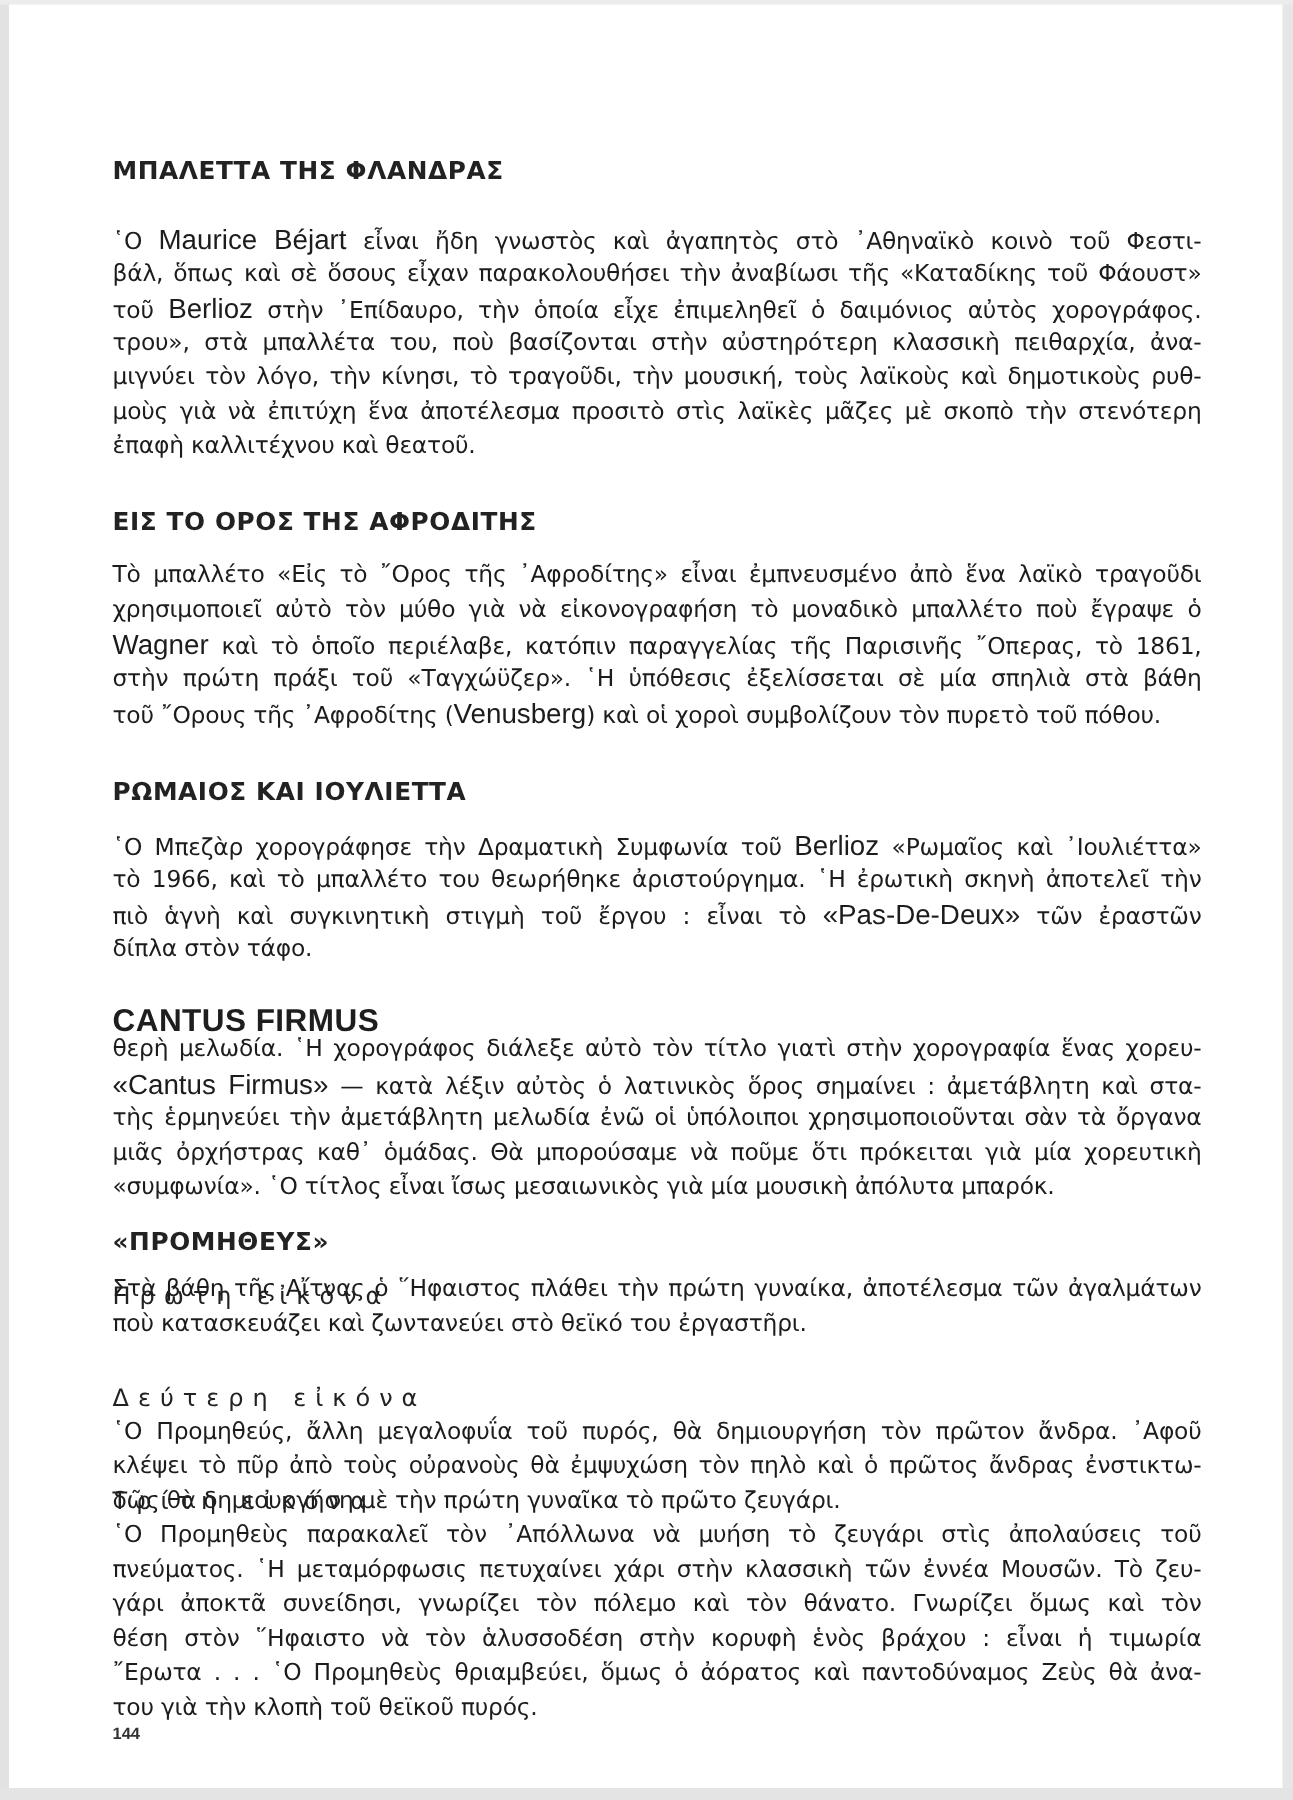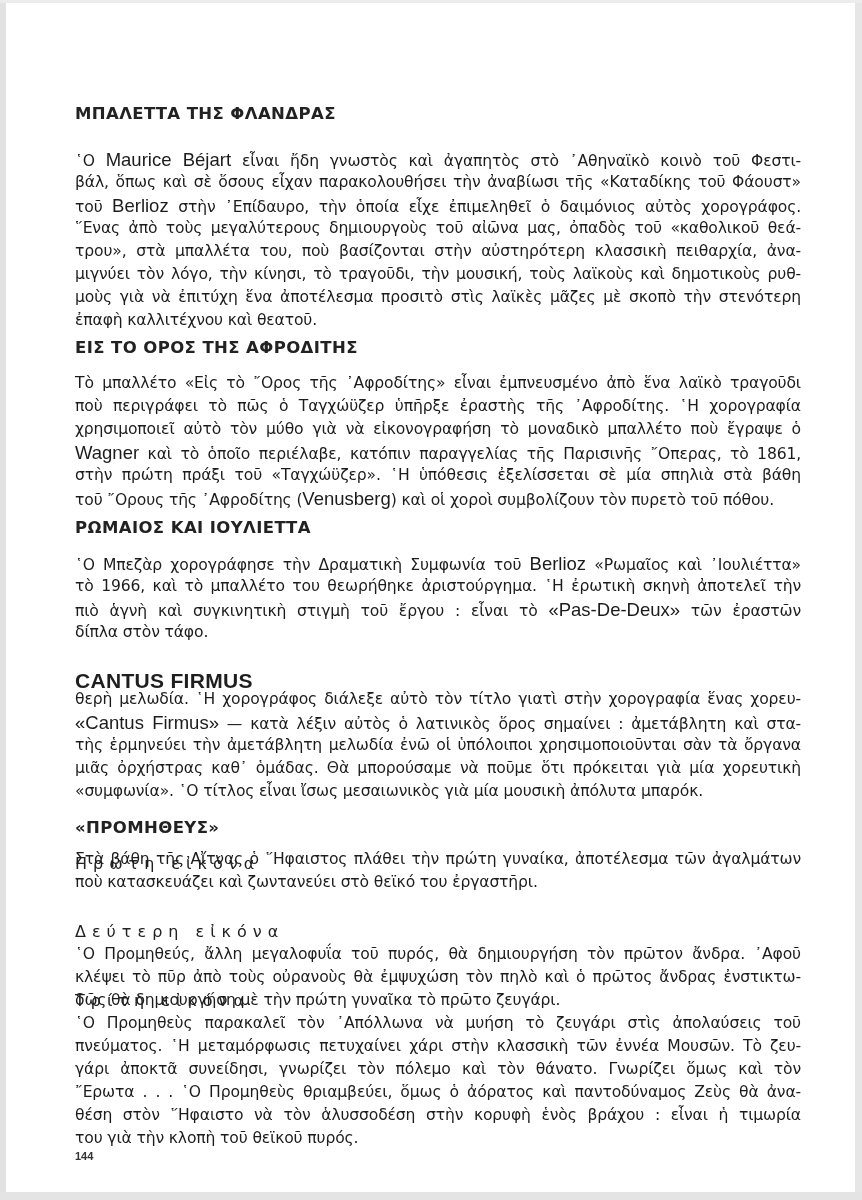--- a/index.html
+++ b/index.html
@@ -61,31 +61,29 @@
 <div class="edge-top"></div>
 <div class="edge-bottom"></div>
 
 <div class="page">
 
   <div class="h-section" style="top:104px">ΜΠΑΛΕΤΤΑ ΤΗΣ ΦΛΑΝΔΡΑΣ</div>
   <div class="para" style="top:148px">
       <span class="line"><span>῾Ο </span><span class="latin">Maurice Béjart</span><span> εἶναι ἤδη γνωστὸς καὶ ἀγαπητὸς στὸ ᾿Αθηναϊκὸ κοινὸ τοῦ Φεστι-</span></span>
       <span class="line"><span>βάλ, ὅπως καὶ σὲ ὅσους εἶχαν παρακολουθήσει τὴν ἀναβίωσι τῆς «Καταδίκης τοῦ Φάουστ»</span></span>
       <span class="line"><span>τοῦ </span><span class="latin">Berlioz</span><span> στὴν ᾿Επίδαυρο, τὴν ὁποία εἶχε ἐπιμεληθεῖ ὁ δαιμόνιος αὐτὸς χορογράφος.</span></span>
-      <span class="line"><span>῞Ενας ἀπὸ τοὺς μεγαλύτερους δημιουργοὺς τοῦ αἰῶνα μας, ὀπαδὸς τοῦ «καθολικοῦ θεά-</span></span>
       <span class="line"><span>τρου», στὰ μπαλλέτα του, ποὺ βασίζονται στὴν αὐστηρότερη κλασσικὴ πειθαρχία, ἀνα-</span></span>
       <span class="line"><span>μιγνύει τὸν λόγο, τὴν κίνησι, τὸ τραγοῦδι, τὴν μουσική, τοὺς λαϊκοὺς καὶ δημοτικοὺς ρυθ-</span></span>
       <span class="line"><span>μοὺς γιὰ νὰ ἐπιτύχη ἕνα ἀποτέλεσμα προσιτὸ στὶς λαϊκὲς μᾶζες μὲ σκοπὸ τὴν στενότερη</span></span>
       <span class="line last"><span>ἐπαφὴ καλλιτέχνου καὶ θεατοῦ.</span></span>
     </div>
 
   <div class="h-section" style="top:338px">ΕΙΣ ΤΟ ΟΡΟΣ ΤΗΣ ΑΦΡΟΔΙΤΗΣ</div>
   <div class="para" style="top:372px">
       <span class="line"><span>Τὸ μπαλλέτο «Εἰς τὸ ῎Ορος τῆς ᾿Αφροδίτης» εἶναι ἐμπνευσμένο ἀπὸ ἕνα λαϊκὸ τραγοῦδι</span></span>
-      <span class="line"><span>ποὺ περιγράφει τὸ πῶς ὁ Ταγχώϋζερ ὑπῆρξε ἐραστὴς τῆς ᾿Αφροδίτης. ῾Η χορογραφία</span></span>
       <span class="line"><span>χρησιμοποιεῖ αὐτὸ τὸν μύθο γιὰ νὰ εἰκονογραφήση τὸ μοναδικὸ μπαλλέτο ποὺ ἔγραψε ὁ</span></span>
       <span class="line"><span></span><span class="latin">Wagner</span><span> καὶ τὸ ὁποῖο περιέλαβε, κατόπιν παραγγελίας τῆς Παρισινῆς ῎Οπερας, τὸ 1861,</span></span>
       <span class="line"><span>στὴν πρώτη πράξι τοῦ «Ταγχώϋζερ». ῾Η ὑπόθεσις ἐξελίσσεται σὲ μία σπηλιὰ στὰ βάθη</span></span>
       <span class="line last"><span>τοῦ ῎Ορους τῆς ᾿Αφροδίτης (</span><span class="latin">Venusberg</span><span>) καὶ οἱ χοροὶ συμβολίζουν τὸν πυρετὸ τοῦ πόθου.</span></span>
     </div>
 
   <div class="h-section" style="top:518px">ΡΩΜΑΙΟΣ ΚΑΙ ΙΟΥΛΙΕΤΤΑ</div>
   <div class="para" style="top:552px">
       <span class="line"><span>῾Ο Μπεζὰρ χορογράφησε τὴν Δραματικὴ Συμφωνία τοῦ </span><span class="latin">Berlioz</span><span> «Ρωμαῖος καὶ ᾿Ιουλιέττα»</span></span>
       <span class="line"><span>τὸ 1966, καὶ τὸ μπαλλέτο του θεωρήθηκε ἀριστούργημα. ῾Η ἐρωτικὴ σκηνὴ ἀποτελεῖ τὴν</span></span>
@@ -115,19 +113,19 @@
       <span class="line">῾Ο Προμηθεύς, ἄλλη μεγαλοφυΐα τοῦ πυρός, θὰ δημιουργήση τὸν πρῶτον ἄνδρα. ᾿Αφοῦ</span>
       <span class="line">κλέψει τὸ πῦρ ἀπὸ τοὺς οὐρανοὺς θὰ ἐμψυχώση τὸν πηλὸ καὶ ὁ πρῶτος ἄνδρας ἐνστικτω-</span>
       <span class="line last">δῶς θὰ δημιουργήση μὲ τὴν πρώτη γυναῖκα τὸ πρῶτο ζευγάρι.</span>
     </div>
 
   <div class="sub" style="top:989px">Τρίτη εἰκόνα</div>
   <div class="para" style="top:1012px">
       <span class="line">῾Ο Προμηθεὺς παρακαλεῖ τὸν ᾿Απόλλωνα νὰ μυήση τὸ ζευγάρι στὶς ἀπολαύσεις τοῦ</span>
       <span class="line">πνεύματος. ῾Η μεταμόρφωσις πετυχαίνει χάρι στὴν κλασσικὴ τῶν ἐννέα Μουσῶν. Τὸ ζευ-</span>
       <span class="line">γάρι ἀποκτᾶ συνείδησι, γνωρίζει τὸν πόλεμο καὶ τὸν θάνατο. Γνωρίζει ὅμως καὶ τὸν</span>
+      <span class="line">θέση στὸν ῞Ηφαιστο νὰ τὸν ἁλυσσοδέση στὴν κορυφὴ ἑνὸς βράχου : εἶναι ἡ τιμωρία</span>
       <span class="line">῎Ερωτα . . . ῾Ο Προμηθεὺς θριαμβεύει, ὅμως ὁ ἀόρατος καὶ παντοδύναμος Ζεὺς θὰ ἀνα-</span>
-      <span class="line">θέση στὸν ῞Ηφαιστο νὰ τὸν ἁλυσσοδέση στὴν κορυφὴ ἑνὸς βράχου : εἶναι ἡ τιμωρία</span>
       <span class="line last">του γιὰ τὴν κλοπὴ τοῦ θεϊκοῦ πυρός.</span>
     </div>
 
   <div class="page-number">144</div>
 </div>
 
 </body></html>

